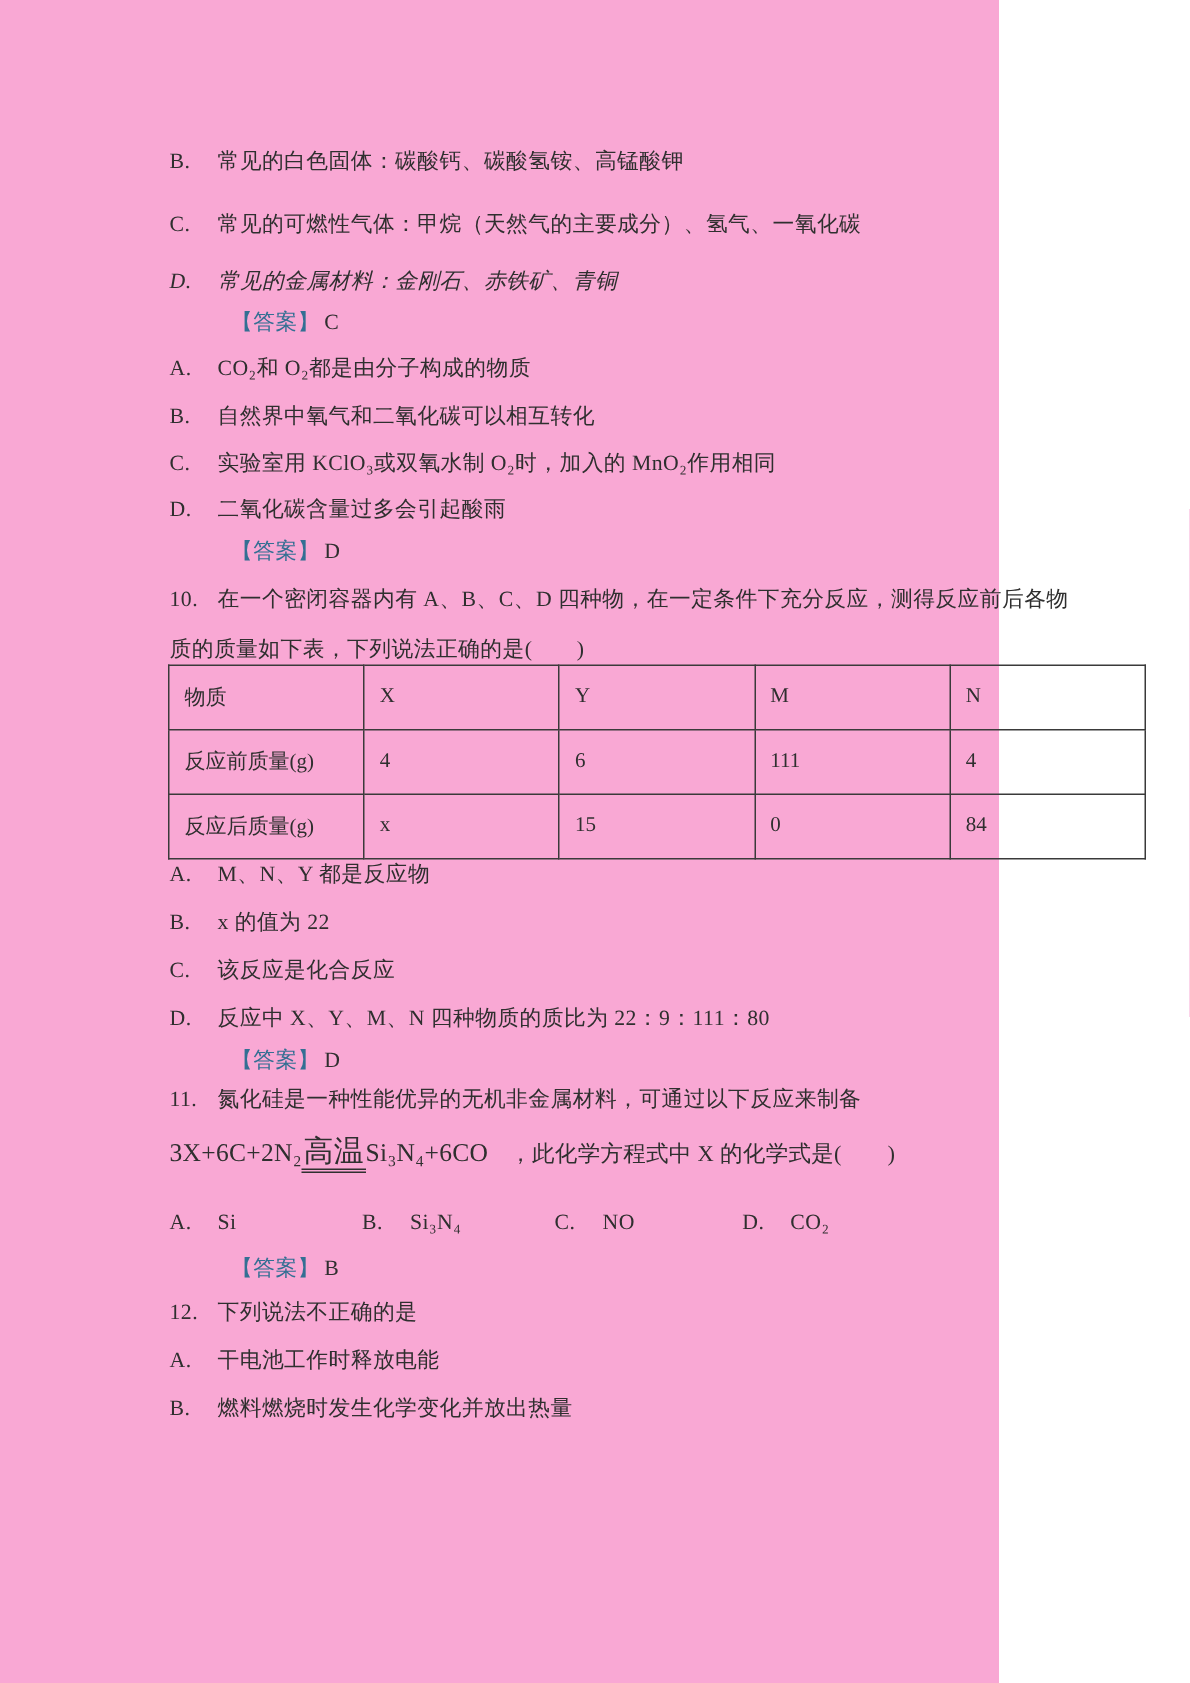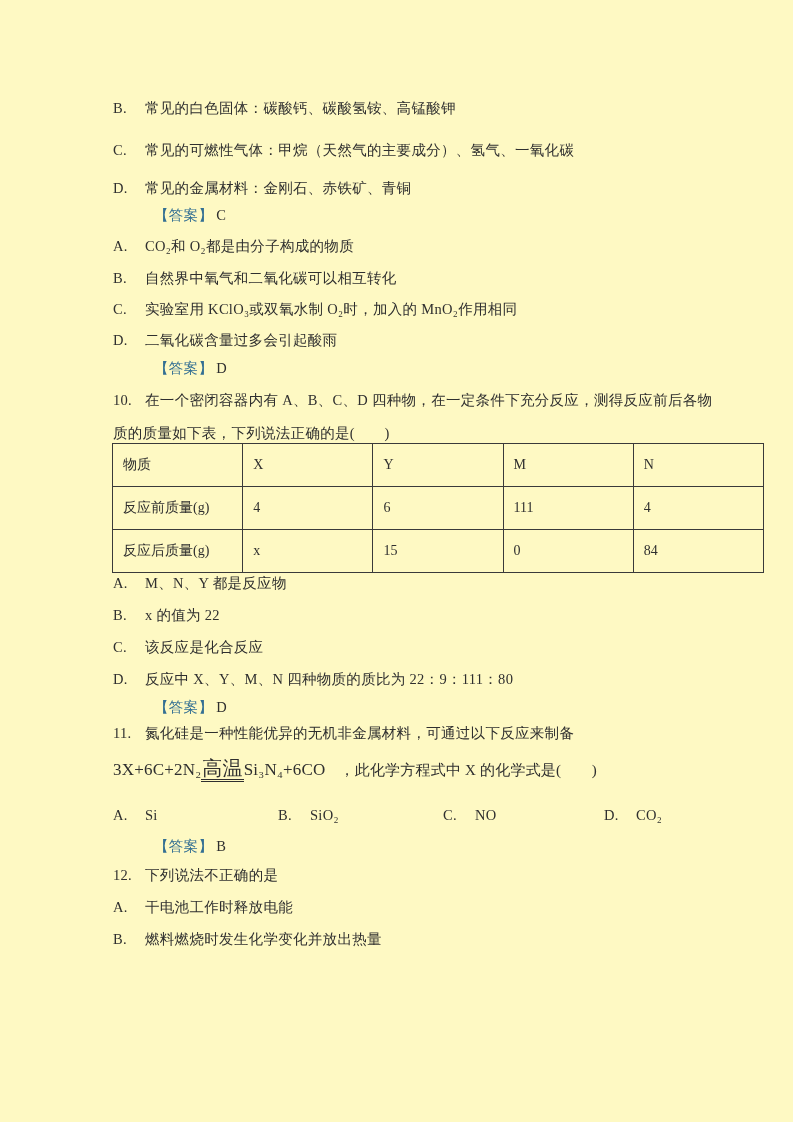--- a/index.html
+++ b/index.html
@@ -5,41 +5,41 @@
   html, body { margin: 0; padding: 0; }
   body {
     width: 793px; height: 1122px;
     background: #ffffff;
     overflow: hidden;
     font-family: "Liberation Serif", "DejaVu Serif", serif;
     color: #2f2f2f;
   }
   .page {
     box-sizing: border-box;
-    width: 793px; height: 1122px;
+    width: 666px; height: 1122px;
     padding: 98px 113px 0 113px;
-    background: #fef9c3;
+    background: #f9a8d4;
   }
   .line {
     margin: 0;
     font-size: 14.5px;
     line-height: 20px;
     white-space: nowrap;
     letter-spacing: 0.3px;
   }
   
   .g0  { margin-top: 0; }
   .g6  { margin-top: 6px; }
   .g7  { margin-top: 7px; }
   .g8  { margin-top: 8px; }
   .g9  { margin-top: 9px; }
   .g11 { margin-top: 11px; }
   .g12 { margin-top: 12px; }
   .g13 { margin-top: 13px; }
-  .g18 { margin-top: 18px; }
+  .g18 { margin-top: 18px; font-style: italic; }
   .g22 { margin-top: 22px; }
   .g41 { }
 
   .opt-label, .q-number {
     display: inline-block;
     min-width: 19px;
     margin-right: 13px;
   }
   .answer-line { margin-left: -7px; }
   .answer-label { color: #336F93; margin-left: 48px; }
@@ -170,21 +170,21 @@
 
   <section>
     <p class="line g6">
       <span class="q-number">11.</span><span>氮化硅是一种性能优异的无机非金属材料，可通过以下反应来制备</span>
     </p>
     <p class="line equation-line g12">
       <span>3X+6C+2N₂</span><span class="eq-cond">高温</span><span>Si₃N₄+6CO</span><span class="eq-suffix">，此化学方程式中 X 的化学式是(　　)</span>
     </p>
     <div class="line opt-grid g22">
       <span class="cell-a"><span class="opt-label">A.</span><span>Si</span></span>
-      <span class="cell-b"><span class="opt-label">B.</span><span>SiO₂</span></span>
+      <span class="cell-b"><span class="opt-label">B.</span><span>Si₃N₄</span></span>
       <span class="cell-c"><span class="opt-label">C.</span><span>NO</span></span>
       <span class="cell-d"><span class="opt-label">D.</span><span>CO₂</span></span>
     </div>
     <p class="line answer-line g11">
       <span class="answer-label">【答案】</span><span class="answer-value">B</span>
     </p>
   </section>
 
   <section>
     <p class="line g9">

